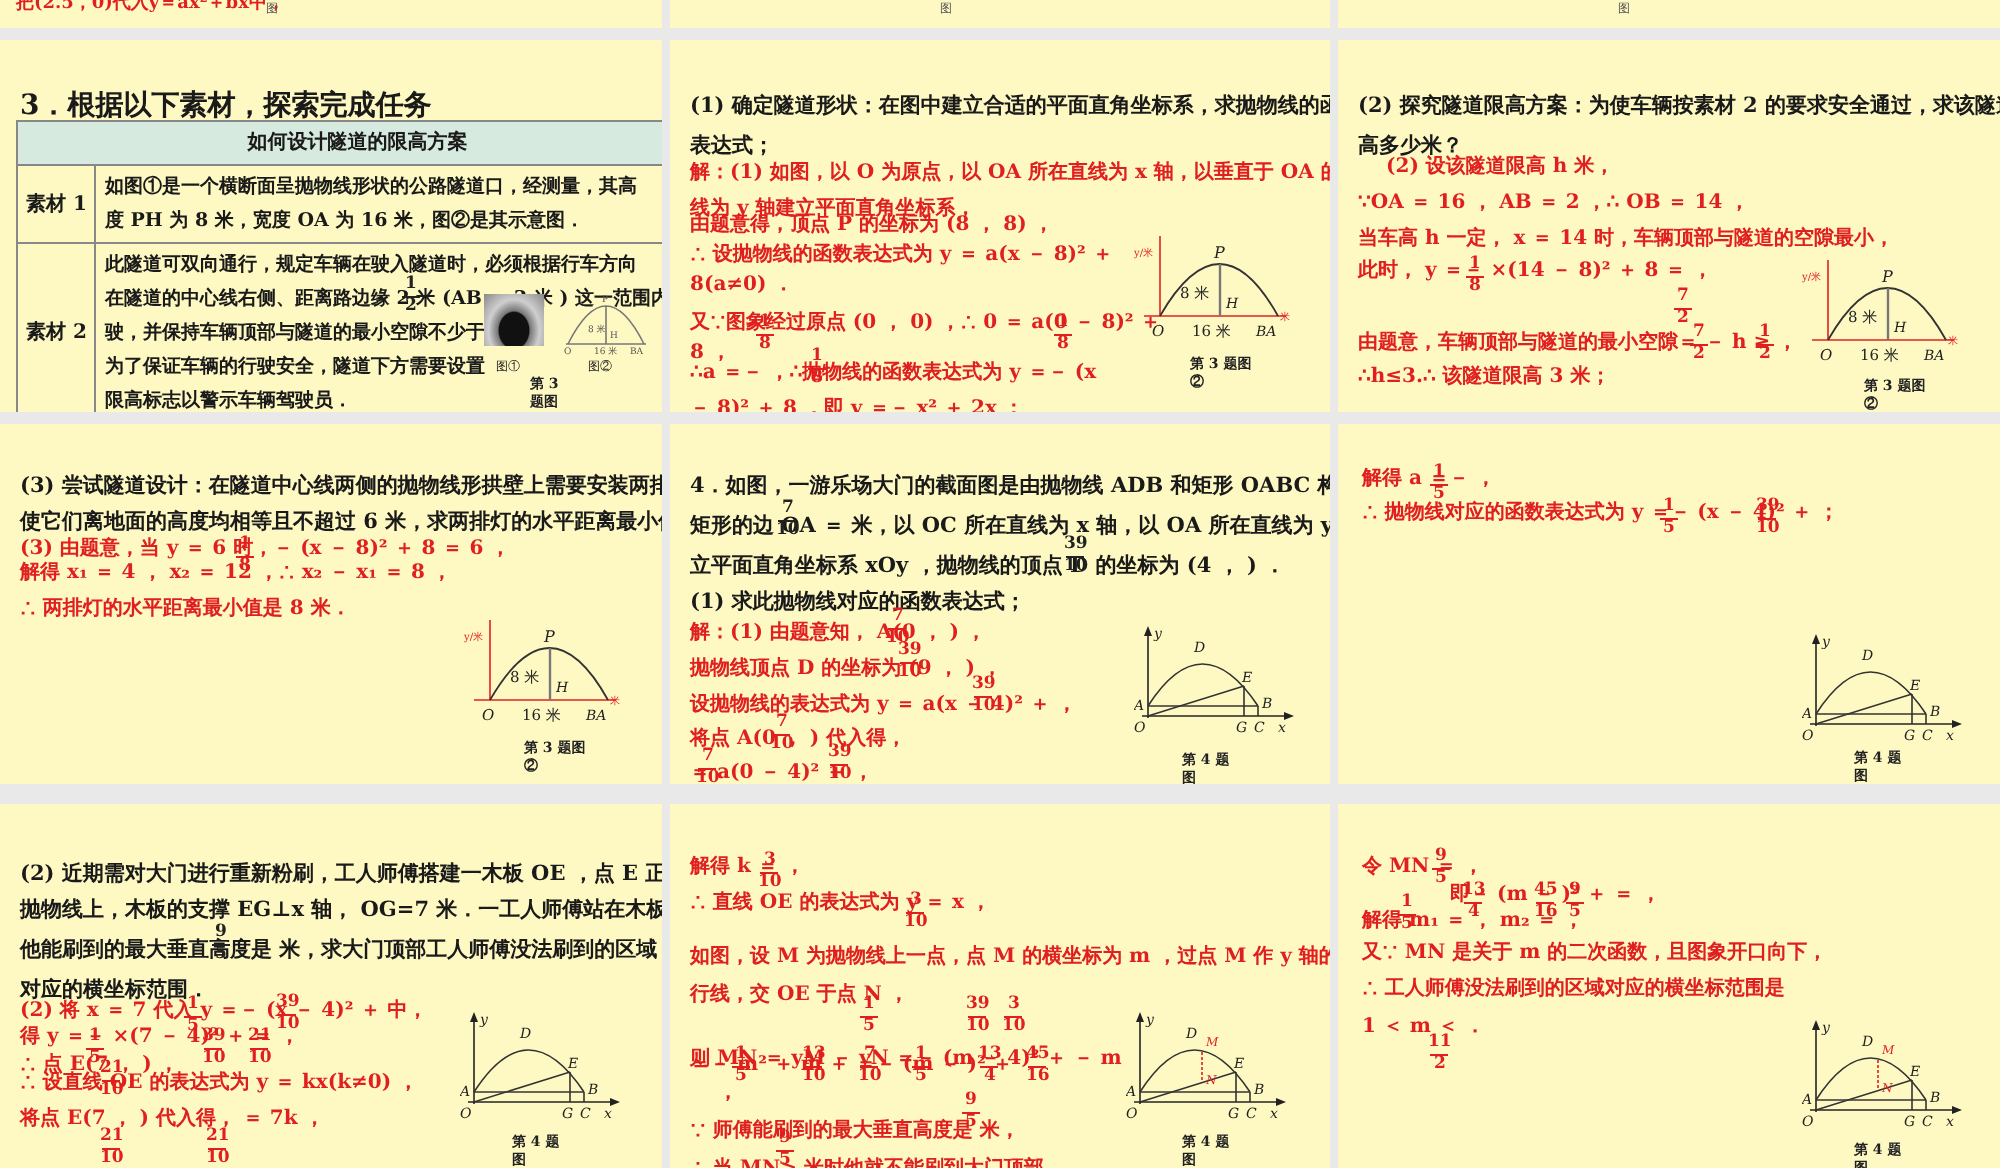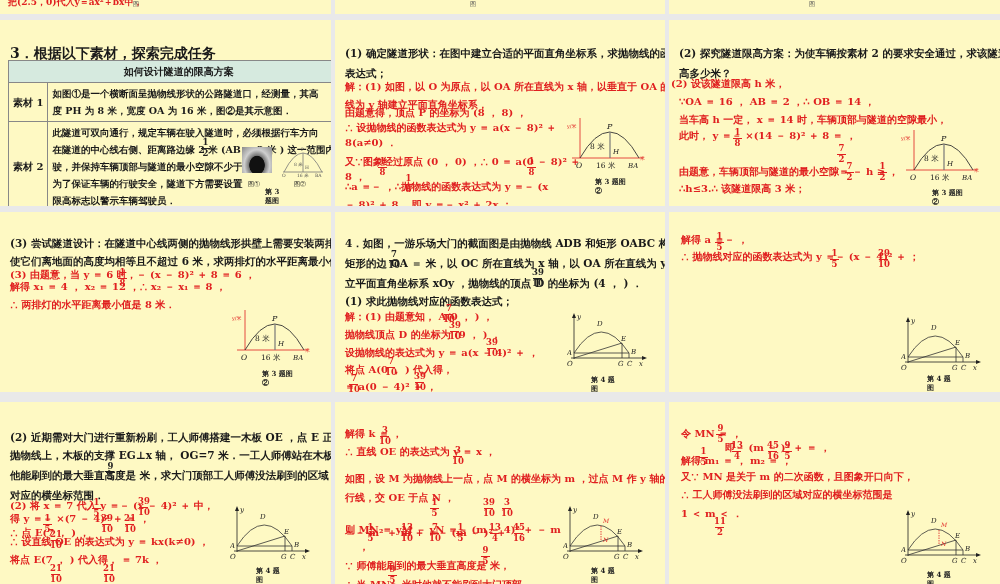--- a/index.html
+++ b/index.html
@@ -124,21 +124,21 @@
     <text x="61" y="52" font-size="7" fill="#222" font-style="italic">BA</text>
     <text x="0" y="12" font-size="5" fill="#e02020">y/米</text>
     <text x="73" y="44" font-size="5" fill="#e02020">米</text>
   </svg>
   <div class="cap" style="left:260px;top:157px;width:34px;">第 3 题图②</div>
 </div>
 
 <div class="slide" style="left:669px;top:20px;width:331px;height:186px;">
   <div class="line q" style="left:10px;top:24px;">(2) 探究隧道限高方案：为使车辆按素材 2 的要求安全通过，求该隧道限</div>
   <div class="line q" style="left:10px;top:44px;">高多少米？</div>
-  <div class="line a" style="left:2px;top:55px;">(2) 设该隧道限高 h 米，</div>
+  <div class="line a" style="left:24px;top:55px;">(2) 设该隧道限高 h 米，</div>
   <div class="line a" style="left:10px;top:73px;">∵OA ＝ 16 ， AB ＝ 2 ，∴ OB ＝ 14 ，</div>
   <div class="line a" style="left:10px;top:91px;">当车高 h 一定， x ＝ 14 时，车辆顶部与隧道的空隙最小，</div>
   <div class="line a" style="left:10px;top:107px;">此时， y ＝－     ×(14 － 8)² ＋ 8 ＝      ，</div>
   <div class="frac" style="left:64px;top:108px;">
       <span>1</span>
       <span class="bar"></span>
       <span>8</span>
     </div>
   <div class="frac" style="left:168px;top:124px;">
       <span>7</span>

